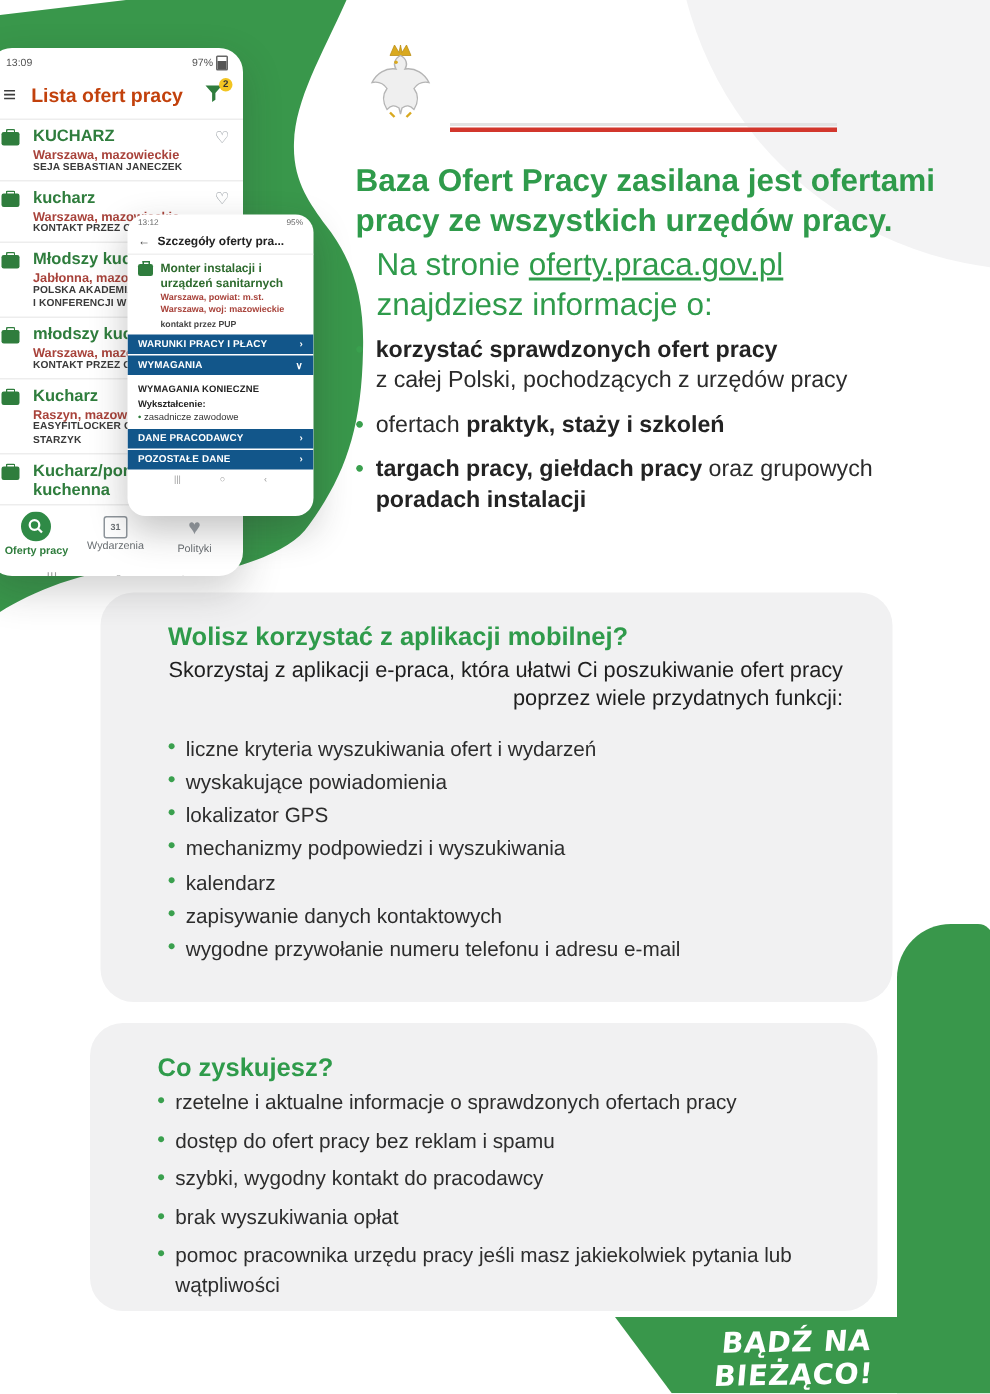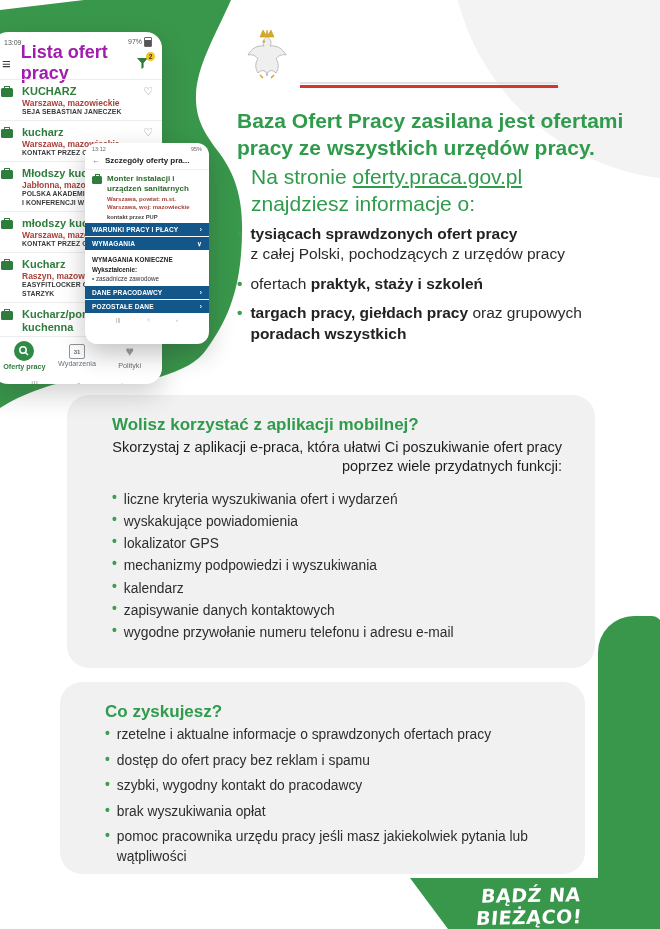--- a/index.html
+++ b/index.html
@@ -36,21 +36,21 @@
 
   
   .phone1{left:-8px;top:32px;width:170px;height:352px;background:#fff;border-radius:16px;
           box-shadow:0 10px 26px rgba(40,40,40,.22);z-index:3;overflow:hidden;}
   .p1-status{display:flex;justify-content:space-between;padding:4px 10px 0 12px;
              font-size:7px;color:#555;height:12px;align-items:center;}
   .batt{display:inline-block;width:6px;height:8px;border:1px solid #666;border-radius:1px;
         background:linear-gradient(to top,#555 70%,#fff 70%);margin-left:2px;vertical-align:middle;}
   .p1-header{display:flex;align-items:center;padding:3px 10px 4px 10px;height:24px;}
   .hamb{font-size:15px;color:#3c3c3c;margin-right:10px;}
-  .p1-title{font-size:18px;font-weight:700;color:#a21caf;flex:1;}
+  .p1-title{font-size:13px;font-weight:700;color:#c2410c;flex:1;}
   .funnel{position:relative;width:16px;height:14px;}
   .fbadge{position:absolute;right:-3px;top:-4px;width:9px;height:9px;border-radius:50%;
           background:#f2c522;color:#333;font-size:6.5px;font-weight:700;text-align:center;line-height:9px;}
   .job-row{position:relative;border-top:1px solid #ededed;padding:5px 10px 3px 30px;}
   .brief{position:absolute;left:9px;top:8px;width:12px;height:9px;background:#2f7d3d;border-radius:1.5px;}
   .brief:before{content:"";position:absolute;left:3px;top:-2.5px;width:4px;height:2px;
                 border:1px solid #2f7d3d;border-bottom:none;border-radius:1px;}
   .jr-title{font-size:11px;font-weight:700;color:#2f7d3d;line-height:1.15;}
   .jr-loc{font-size:8.5px;font-weight:700;color:#a8423a;line-height:1.25;}
   .jr-emp{font-size:6.8px;font-weight:700;color:#3a3a3a;line-height:1.3;letter-spacing:.1px;}
@@ -143,29 +143,29 @@
 
   <div class="abs headline">Baza Ofert Pracy zasilana jest ofertami pracy ze wszystkich urzędów pracy.</div>
   <div class="abs subline">
     <span class="blk"><span>Na stronie </span><span class="lnk">oferty.praca.gov.pl</span></span>
     <span class="blk">znajdziesz informacje o:</span>
   </div>
 
   <div class="abs main-bullets">
     <div class="mb-item">
       <span class="mb-dot">•</span>
-      <div><b class="d blk">tysiącach sprawdzonych ofert pracy</b><span>z całej Polski, pochodzących z urzędów pracy</span></div>
+      <div><b class="d blk">korzystać sprawdzonych ofert pracy</b><span>z całej Polski, pochodzących z urzędów pracy</span></div>
     </div>
     <div class="mb-item">
       <span class="mb-dot">•</span>
       <div><span>ofertach </span><b class="d">praktyk, staży i szkoleń</b></div>
     </div>
     <div class="mb-item">
       <span class="mb-dot">•</span>
-      <div><b class="d">targach pracy, giełdach pracy</b><span> oraz grupowych </span><b class="d">poradach wszystkich</b></div>
+      <div><b class="d">targach pracy, giełdach pracy</b><span> oraz grupowych </span><b class="d">poradach instalacji</b></div>
     </div>
   </div>
 
   <div class="abs phone1">
     <div class="p1-status">
       <span>13:09</span>
       <span><span>97%</span><span class="batt"></span></span>
     </div>
     <div class="p1-header">
       <span class="hamb">≡</span>

